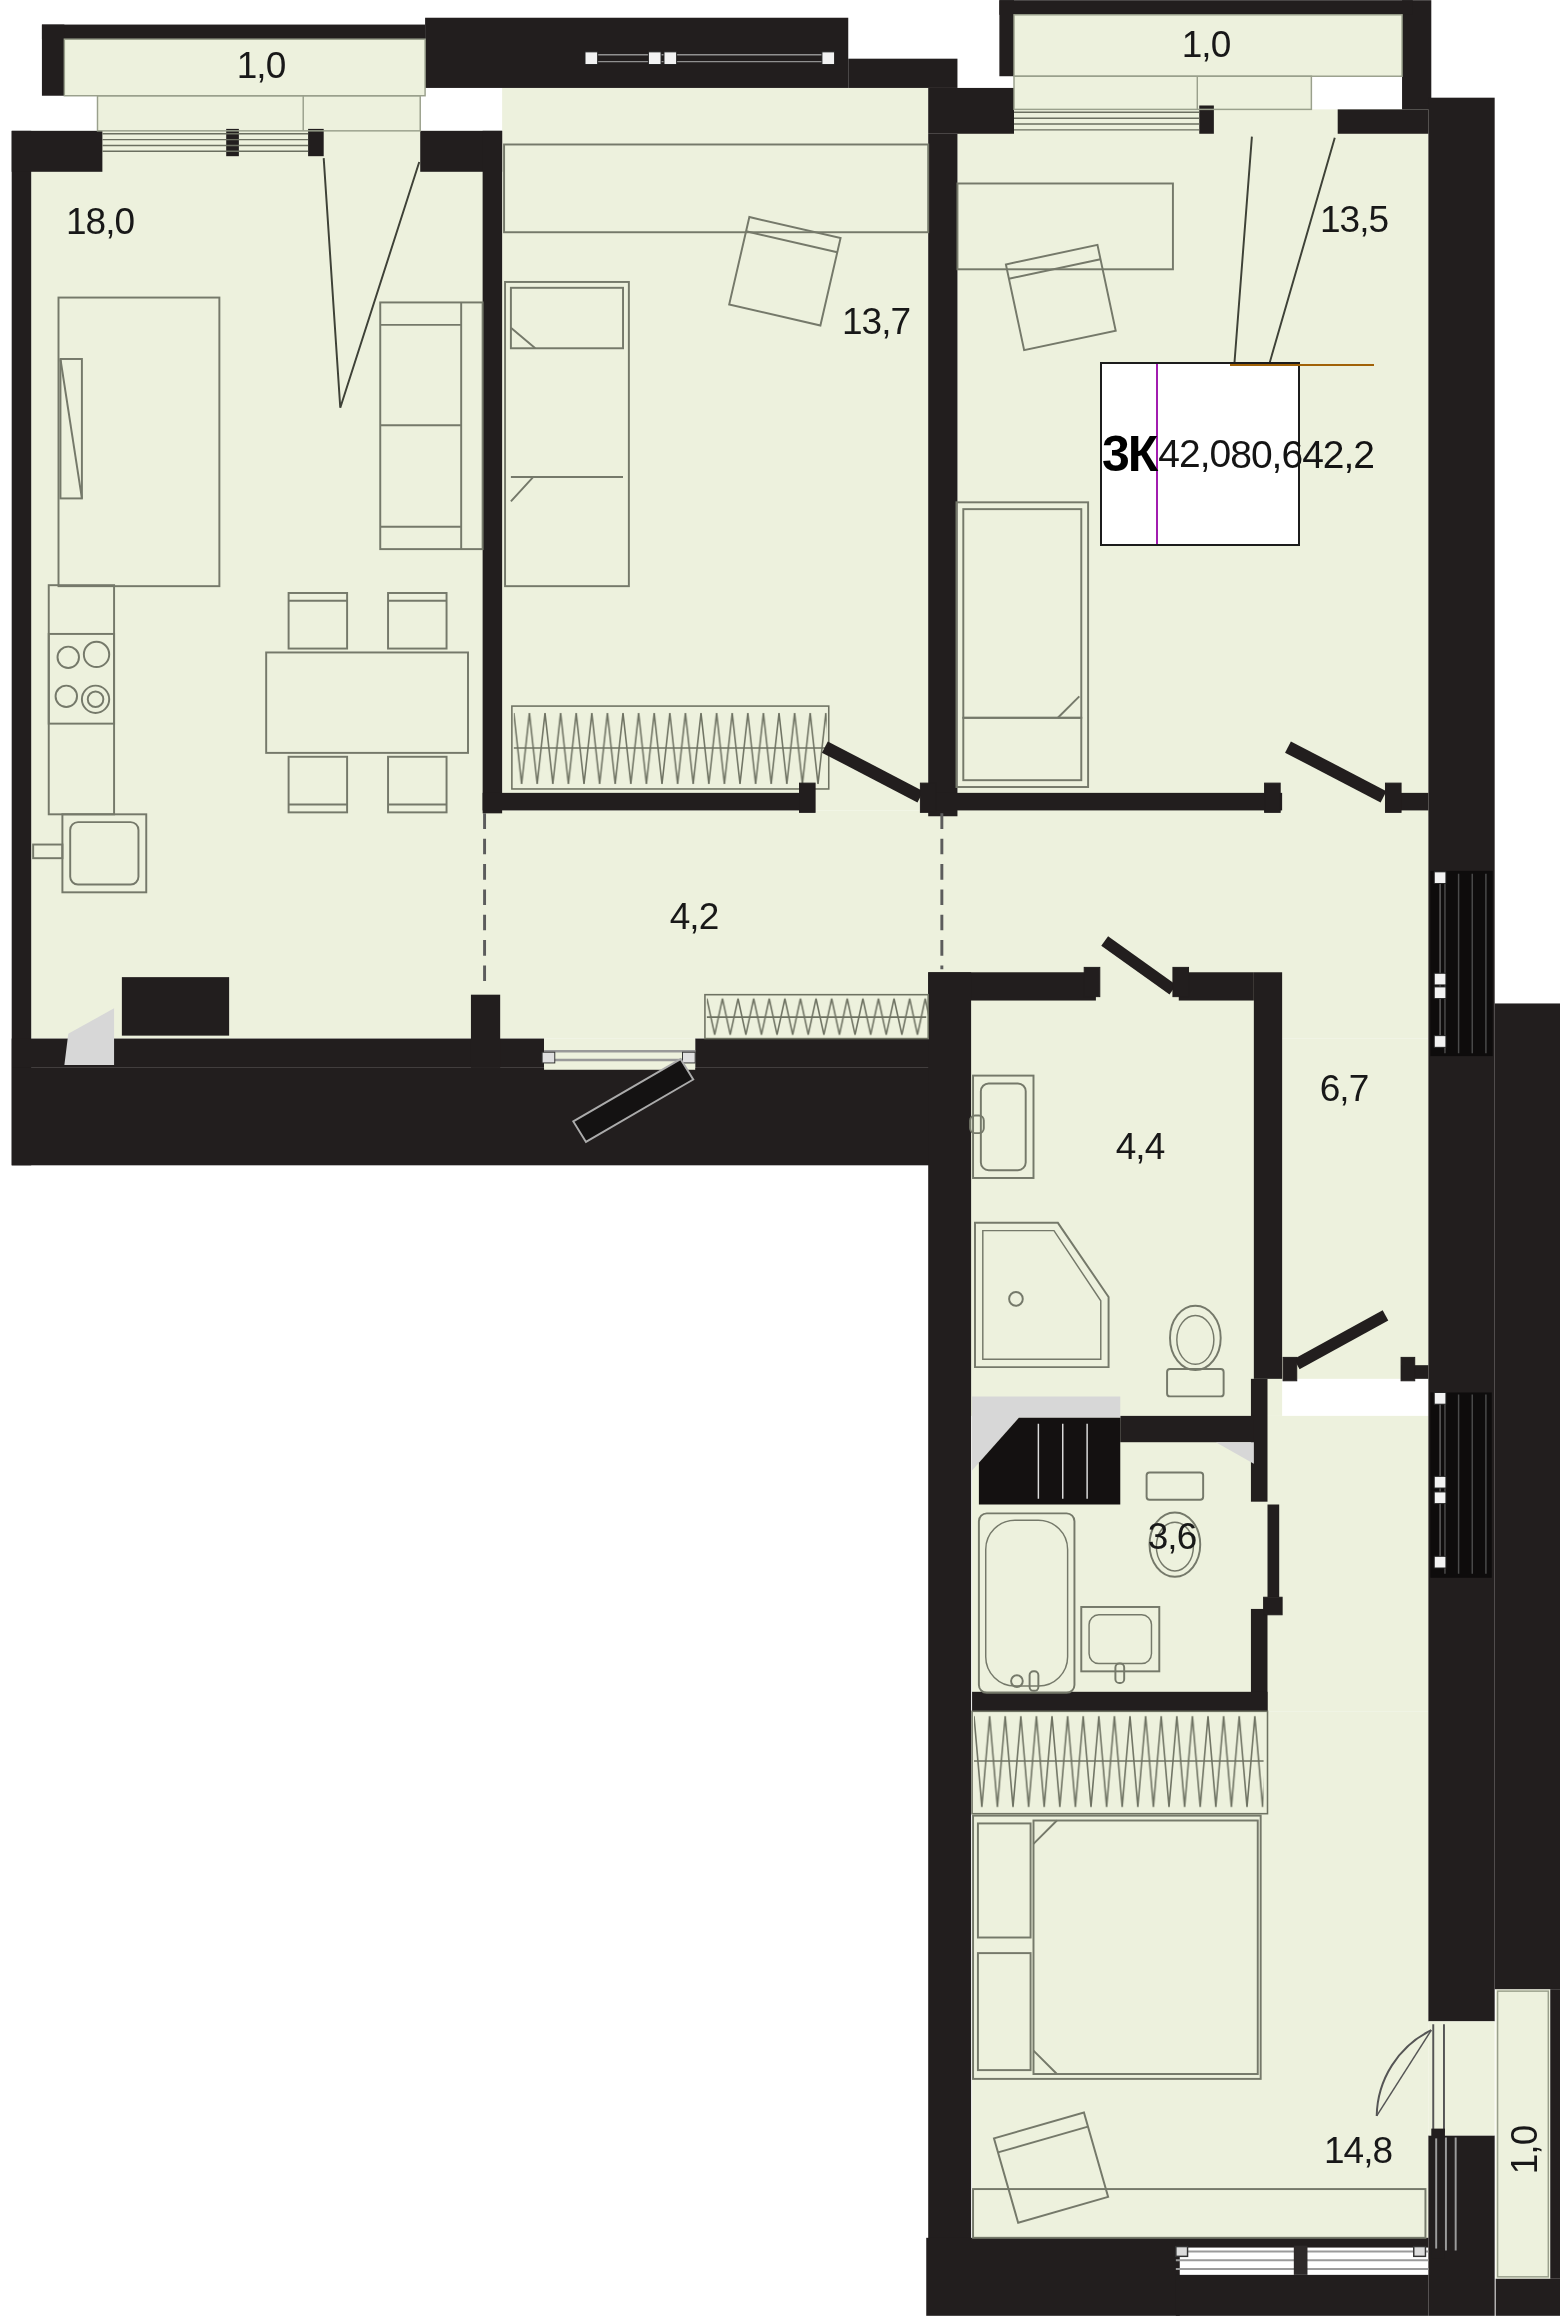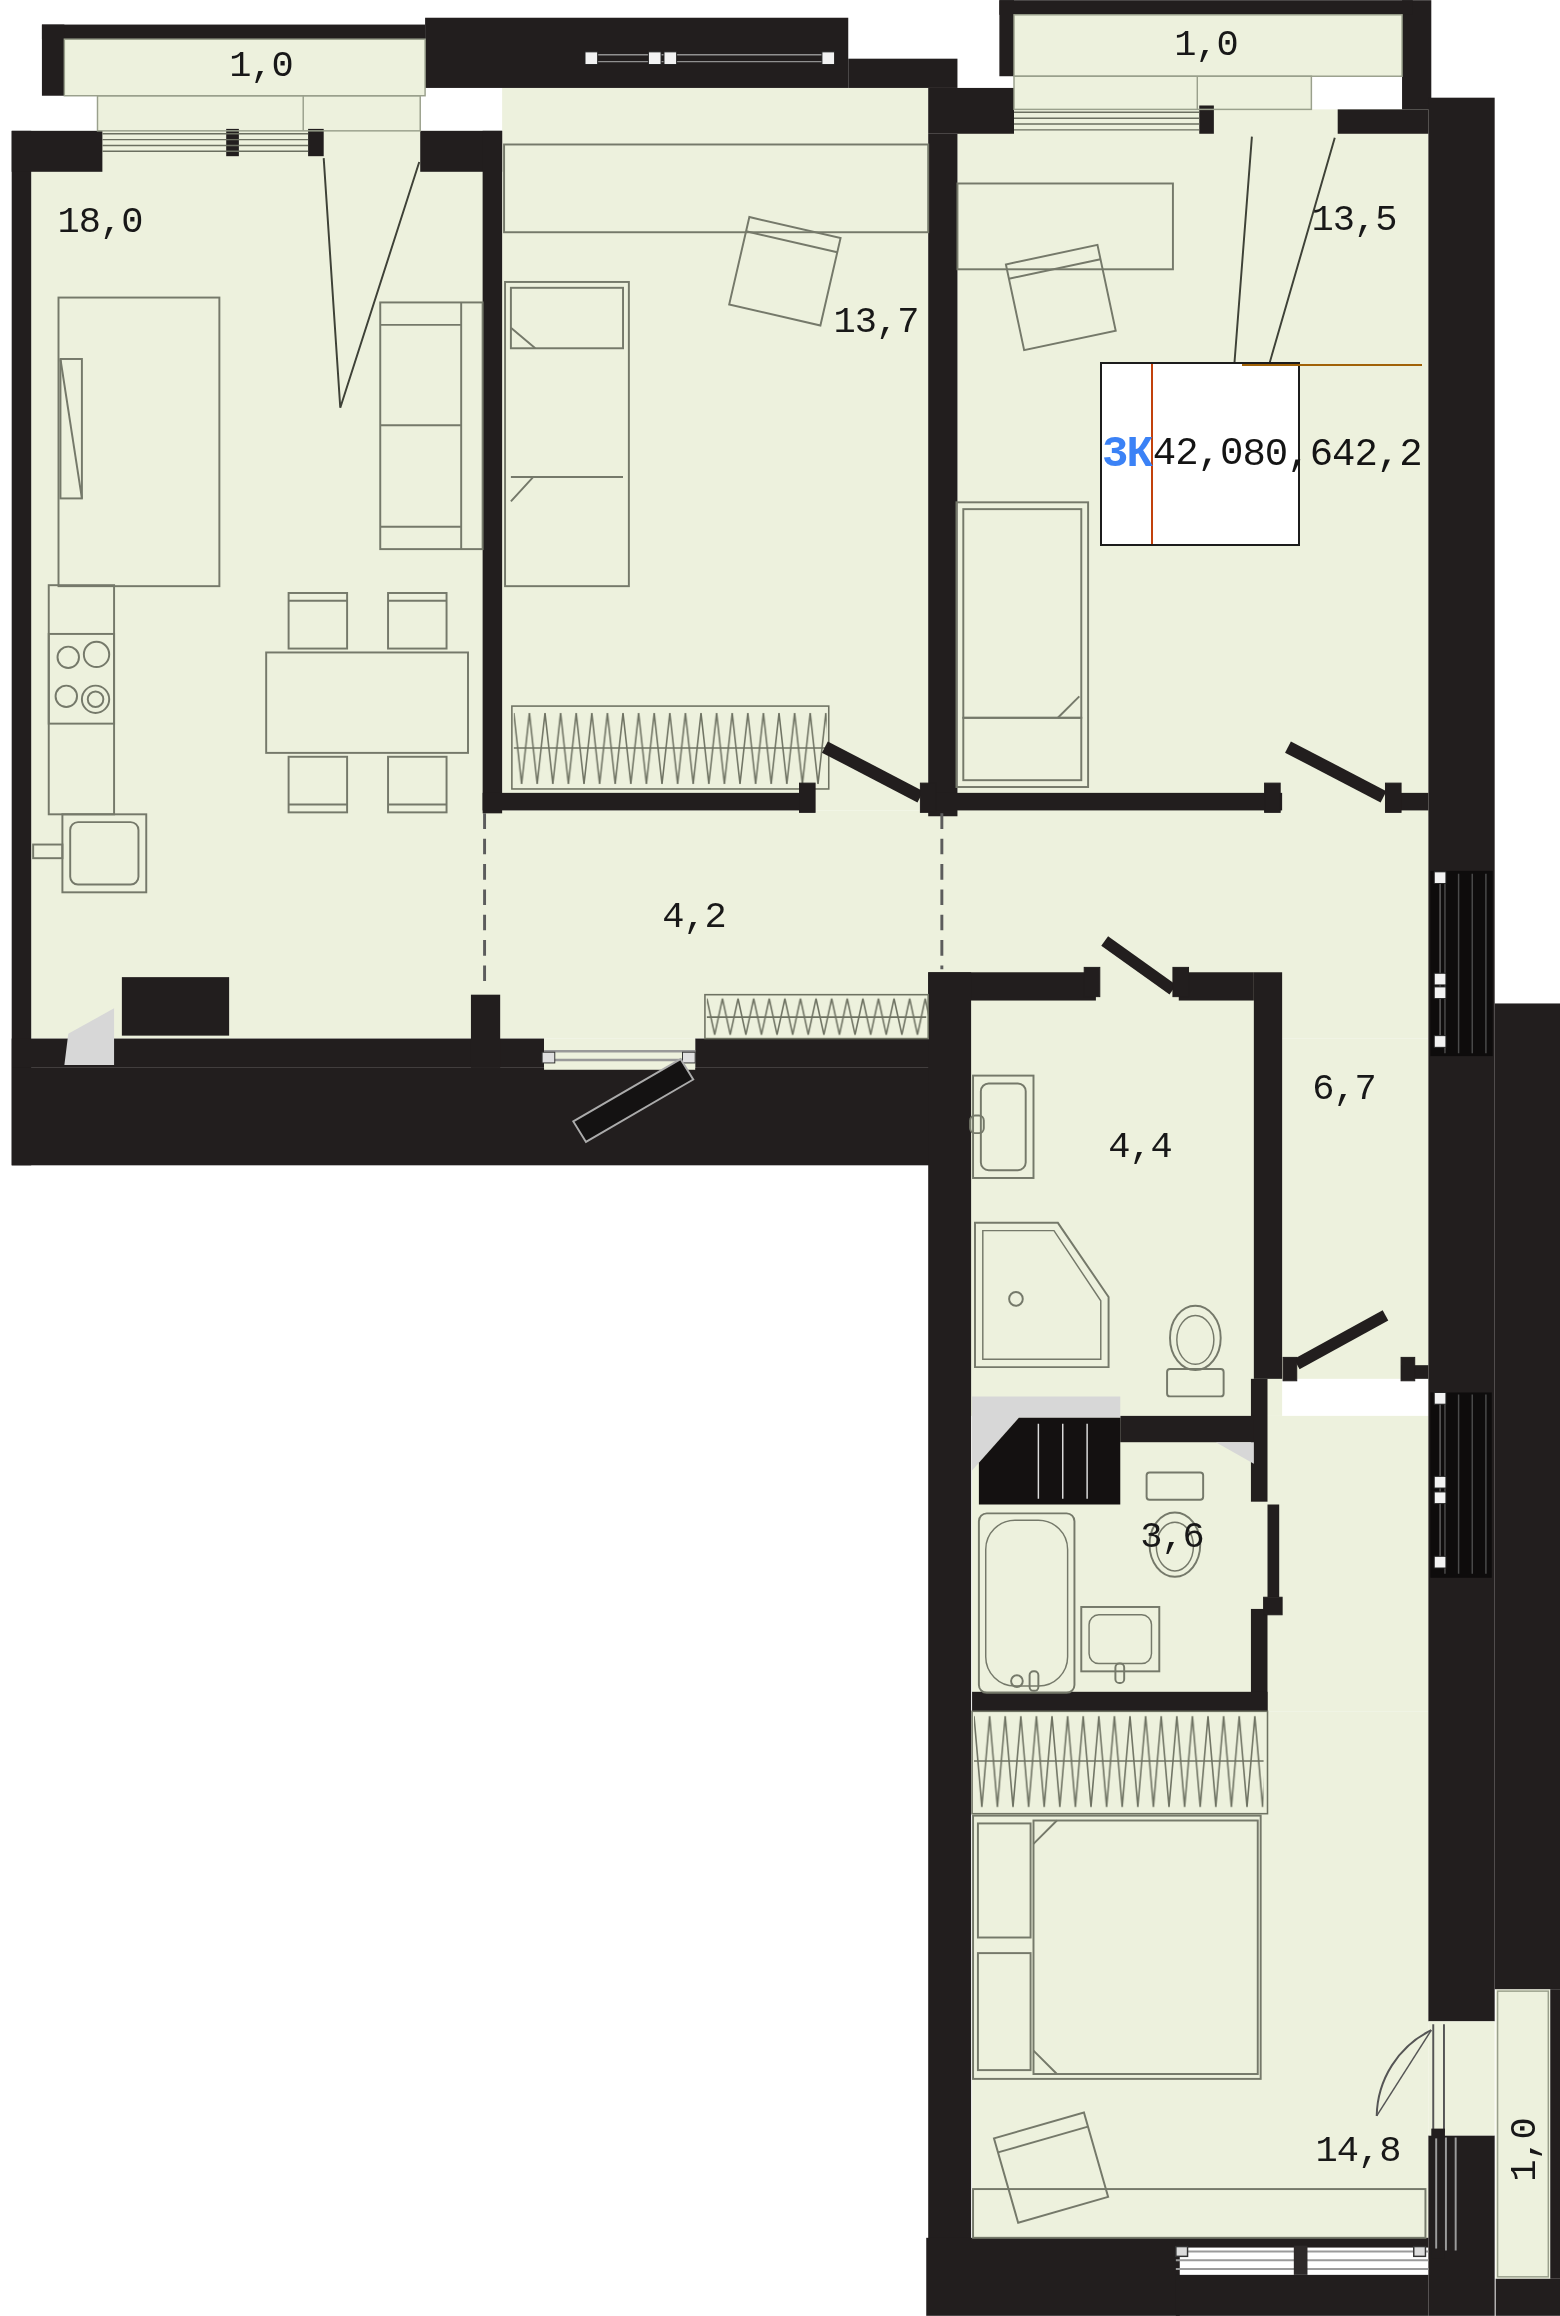--- a/index.html
+++ b/index.html
@@ -1,25 +1,25 @@
 <!DOCTYPE html>
 <html><head>
 <meta charset="utf-8">
 <style>
   html,body{margin:0;padding:0;background:#ffffff;}
   #plan{position:relative;width:1560px;height:2316px;background:#ffffff;overflow:hidden;
-        font-family:Liberation Mono, monospace;}
+        font-family:Liberation Sans, sans-serif;}
   #plan svg{position:absolute;left:0;top:0;}
   .lbl{position:absolute;transform:translate(-50%,-50%);font-size:37px;color:#181818;
        white-space:nowrap;letter-spacing:-1px;}
   .lbl.rot{transform:translate(-50%,-50%) rotate(-90deg);}
   .infobox{position:absolute;left:1100px;top:362px;width:200px;height:184px;background:#ffffff;
            border:2px solid #1c1c1c;box-sizing:border-box;display:flex;}
-  .infobox .typecell{width:96px;border-right:2px solid #c2410c;display:flex;align-items:center;
-           justify-content:center;font-size:44px;font-weight:bold;color:#3b82f6;letter-spacing:-2px;}
+  .infobox .typecell{width:96px;border-right:2px solid #a21caf;display:flex;align-items:center;
+           justify-content:center;font-size:50px;font-weight:bold;color:#000000;letter-spacing:-2px;}
   .infobox .vals{flex:1;display:flex;}
   .infobox .vals div{flex:1;display:flex;align-items:center;justify-content:center;
            font-size:39px;color:#141414;letter-spacing:-1px;}
   .infobox .vals div + div{border-top:2px solid #a16207;}
 </style>
 </head>
 <body>
 
 <div id="plan">
 <svg width="1560" height="2316" viewBox="0 0 1600 2375">

